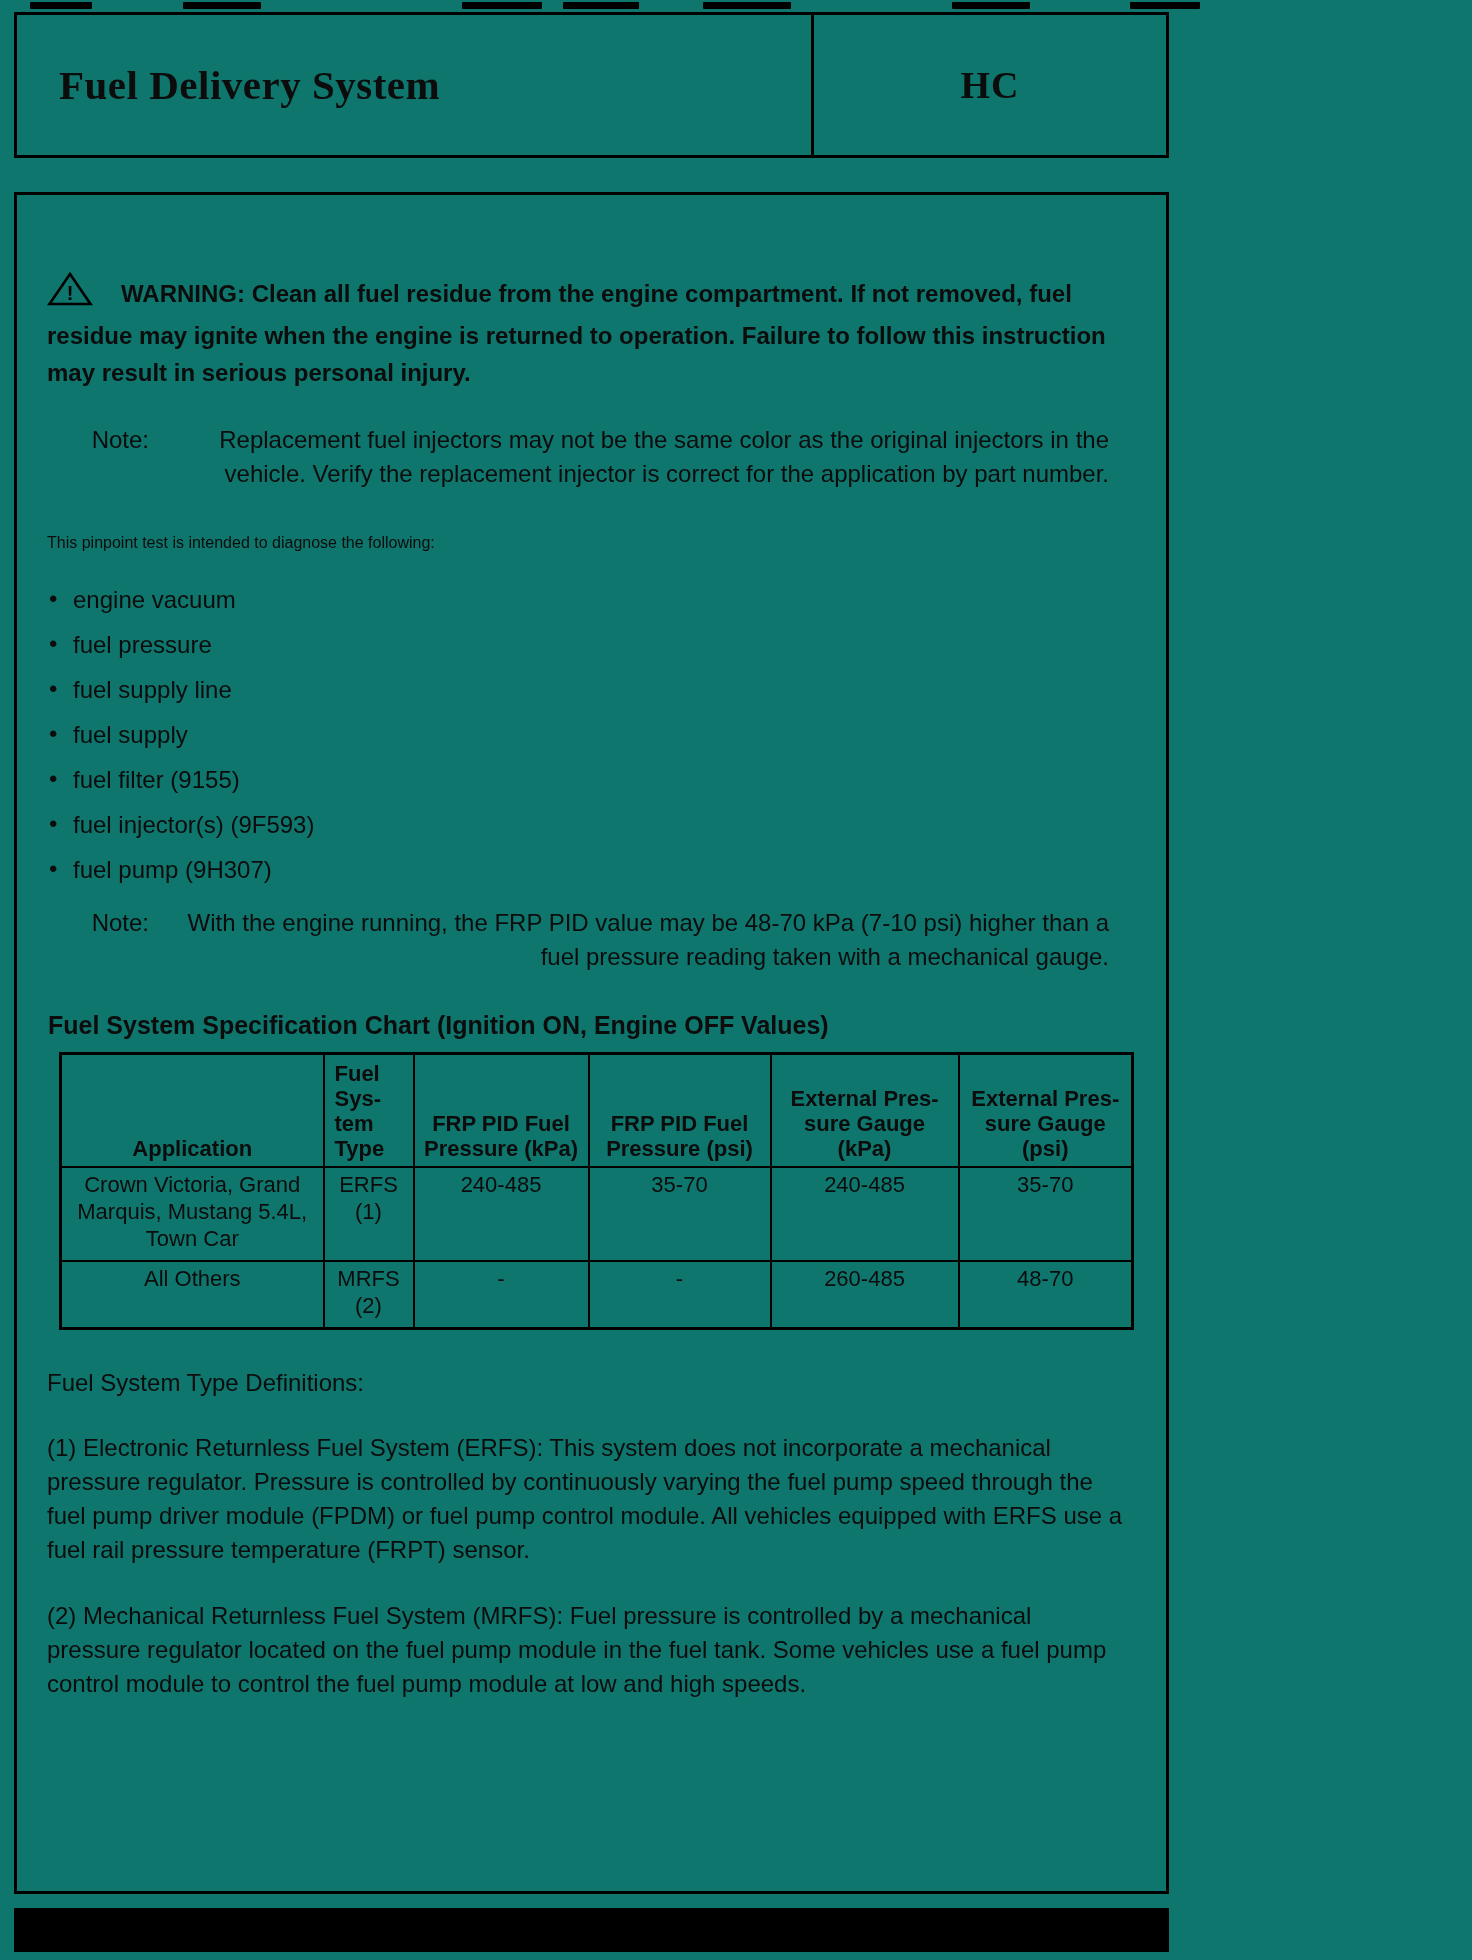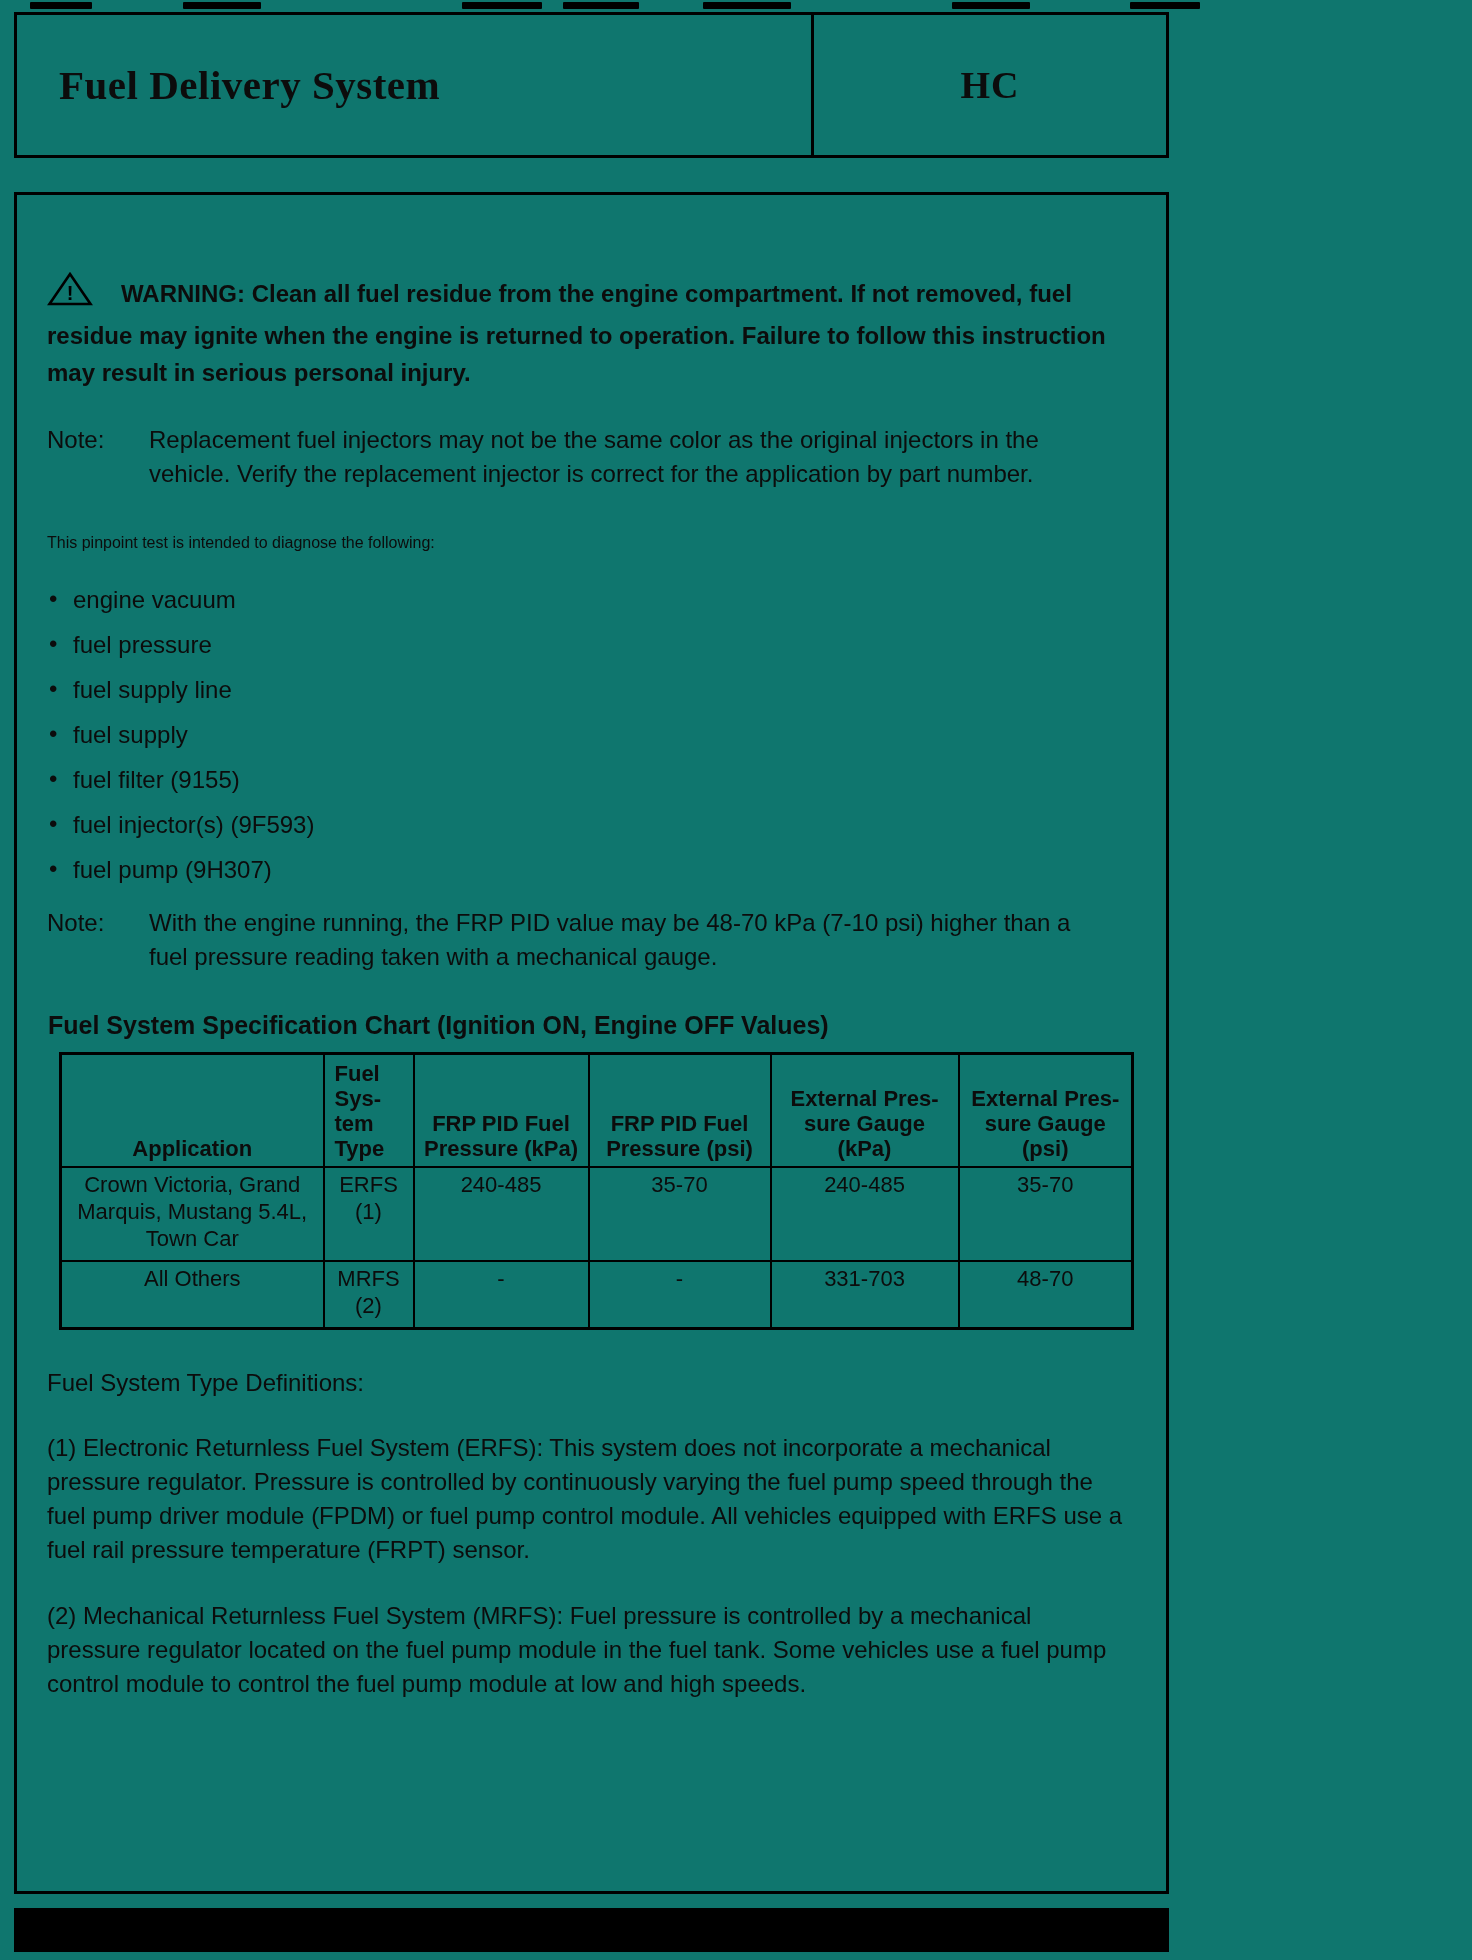--- a/index.html
+++ b/index.html
@@ -56,21 +56,21 @@
     border: 3px solid #000;
     padding: 76px 42px 0 30px;
   }
 
   .warning-p {
     font-weight: bold; font-size: 24px; line-height: 37px;
     margin-bottom: 32px; max-width: 1080px;
   }
   .warn-icon { display: inline-block; vertical-align: -5px; margin-right: 28px; }
 
-  .note-row { display: flex; font-size: 24px; line-height: 34px; margin-bottom: 36px; }
+  .note-row { display: flex; font-size: 24px; line-height: 34px; margin-bottom: 36px; text-align: right; }
   .note-label { width: 102px; flex: none; }
   .note-text { max-width: 960px; }
 
   .intro { font-size: 16px; line-height: 32px; margin-bottom: 26px; }
 
   ul.bullets { list-style: none; margin-bottom: 22px; }
   ul.bullets li {
     font-size: 24px; line-height: 29px;
     margin-bottom: 16px; padding-left: 26px; position: relative;
   }
@@ -202,21 +202,21 @@
           <td>35-70</td>
           <td>240-485</td>
           <td>35-70</td>
         </tr>
         <tr>
           <td>All Others</td>
           <td>MRFS
 (2)</td>
           <td>-</td>
           <td>-</td>
-          <td>331-703</td>
+          <td>260-485</td>
           <td>48-70</td>
         </tr>
       </tbody>
     </table>
 
     <p class="defs-heading">Fuel System Type Definitions:</p>
 
     <p class="def-para">(1) Electronic Returnless Fuel System (ERFS): This system does not incorporate a mechanical pressure regulator. Pressure is controlled by continuously varying the fuel pump speed through the fuel pump driver module (FPDM) or fuel pump control module. All vehicles equipped with ERFS use a fuel rail pressure temperature (FRPT) sensor.</p>
 
     <p class="def-para">(2) Mechanical Returnless Fuel System (MRFS): Fuel pressure is controlled by a mechanical pressure regulator located on the fuel pump module in the fuel tank. Some vehicles use a fuel pump control module to control the fuel pump module at low and high speeds.</p>

